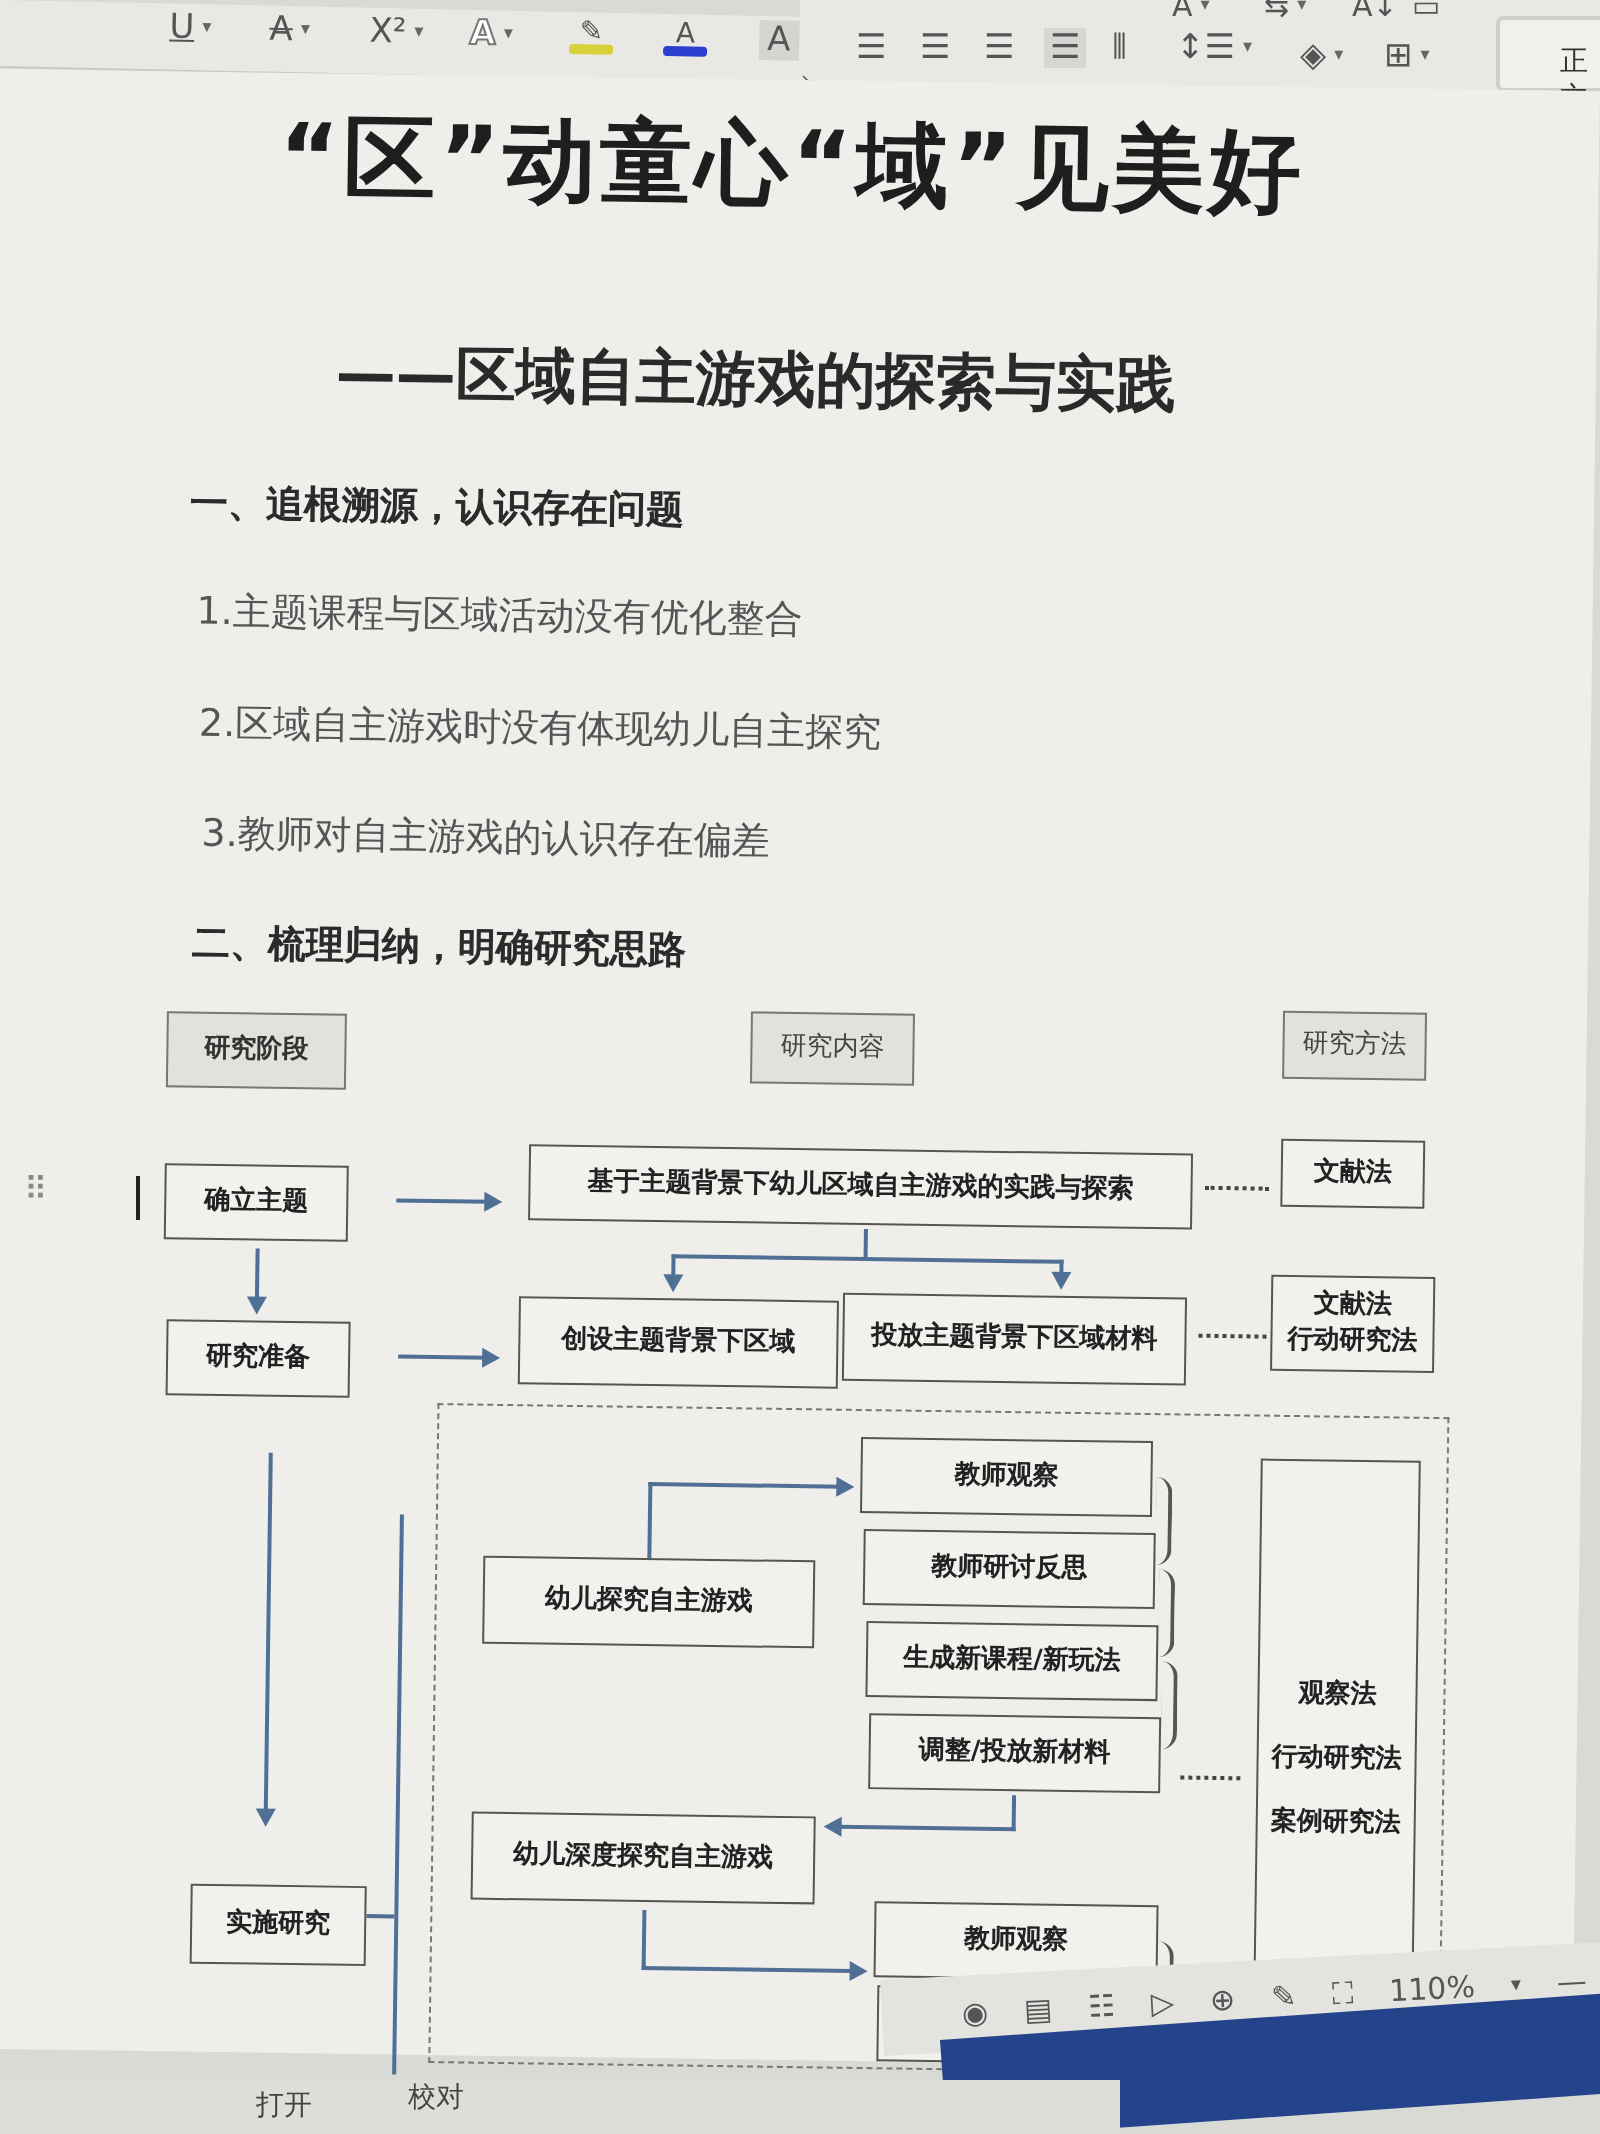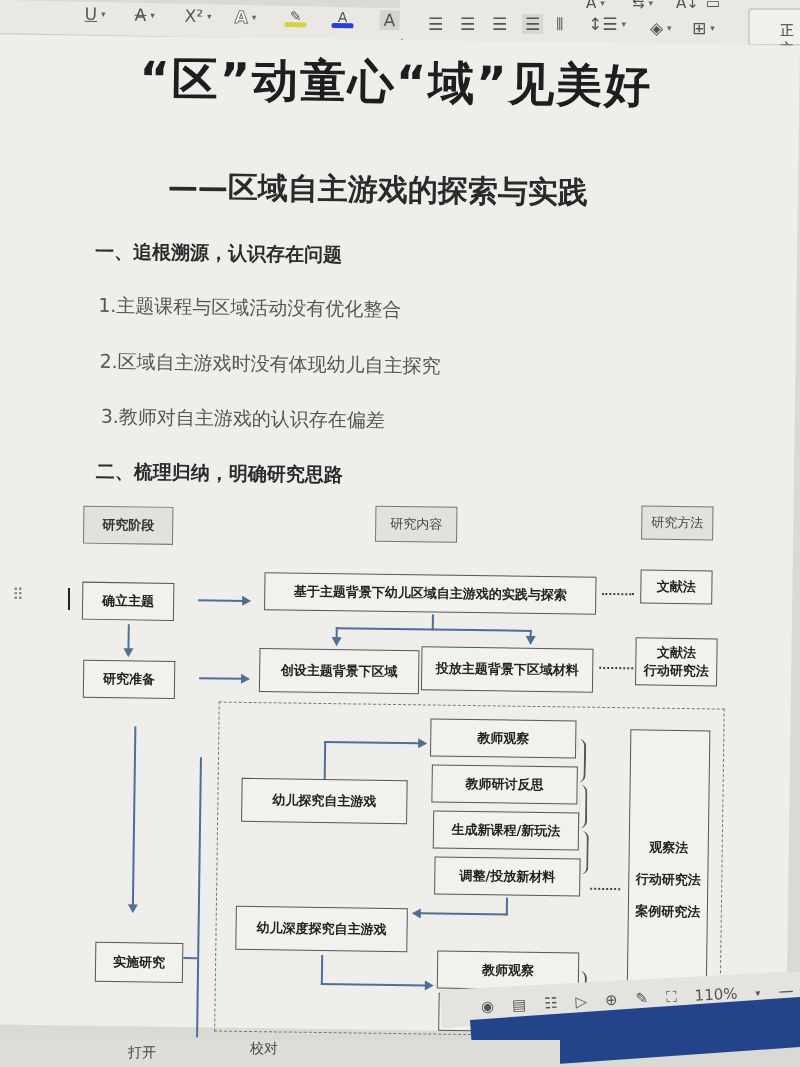--- a/index.html
+++ b/index.html
@@ -220,14 +220,14 @@
   <span>✎</span>
   <span>⛶</span>
   <span>110%</span>
   <span style="font-size:10px">▾</span>
   <span>—</span>
 </div>
 <div class="blue-strip"></div>
 
 <div class="bottom-bar">
   <span style="position:absolute; left:128px; top:4px;">打开</span>
-  <span style="position:absolute; left:204px; top:0px;margin-left:46px;">校对</span>
+  <span style="position:absolute; left:204px; top:0px;">校对</span>
 </div>
 
 </body></html>

